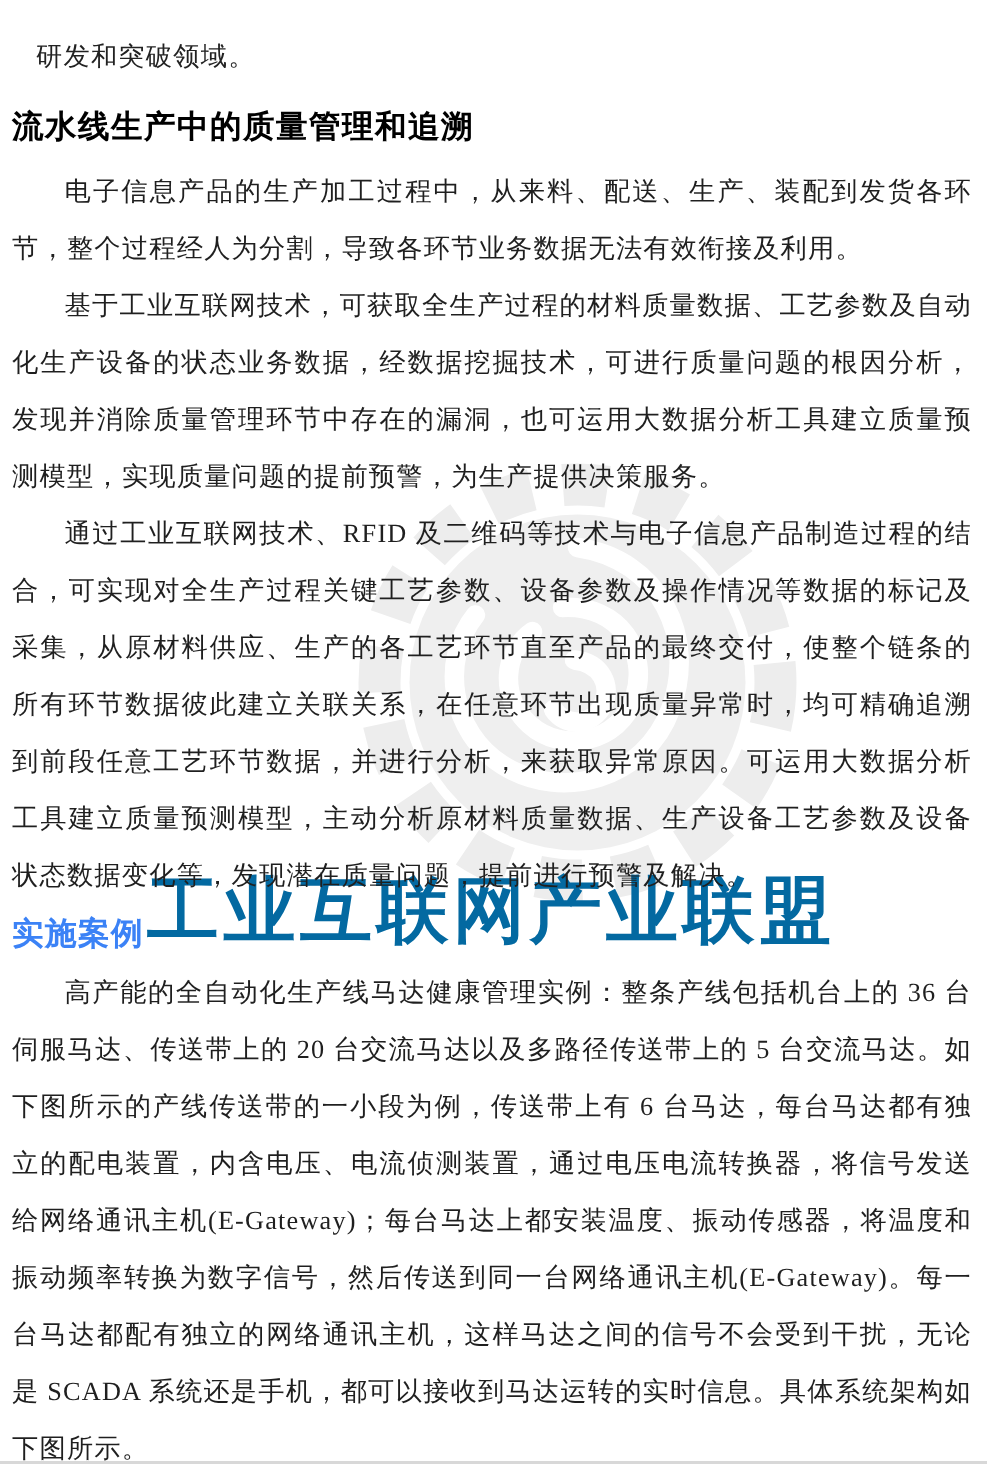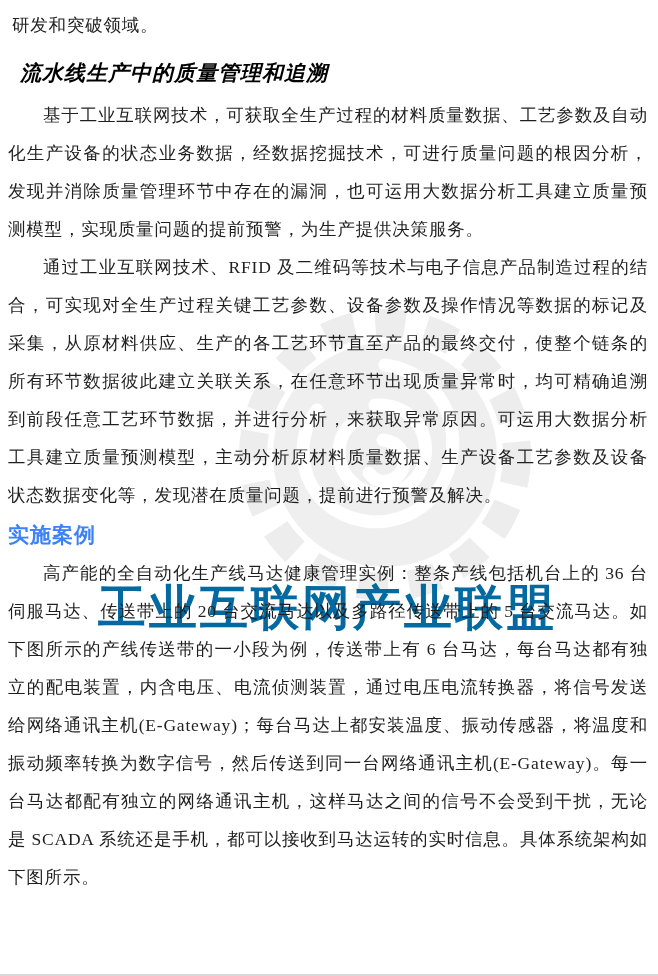--- a/index.html
+++ b/index.html
@@ -37,34 +37,33 @@
     color: #dadada;
     white-space: nowrap;
   }
   
   .content {
     position: relative;
     z-index: 1;
     padding: 6px 10px 0 8px;
   }
   .cont-line {
-    margin: 4px;
+    margin: 16px;
     font-size: 17.5px;
     line-height: 30px;
     letter-spacing: 0.8px;
   }
   h1.sec-head {
-    margin: 18px 0 8px 12px;
+    margin: 18px 0 8px 0;
     font-family: "Liberation Sans", "DejaVu Sans", sans-serif;
     font-size: 21px;
     line-height: 30px;
     font-weight: 700;
     letter-spacing: 1px;
     color: #000000;
-    font-style: italic;
   }
   h2.sec-head {
     margin: 4px 0 2px 0;
     font-family: "Liberation Sans", "DejaVu Sans", sans-serif;
     font-size: 21px;
     line-height: 34px;
     font-weight: 700;
     letter-spacing: 1px;
     color: #3b82f6;
   }
@@ -104,20 +103,21 @@
     </svg>
     <div class="wm-cn">工业互联网产业联盟</div>
   </div>
 
   <div class="content">
 
     <p class="cont-line">研发和突破领域。</p>
 
     <h1 class="sec-head">流水线生产中的质量管理和追溯</h1>
 
+    <p class="body-para">电子信息产品的生产加工过程中，从来料、配送、生产、装配到发货各环节，整个过程经人为分割，导致各环节业务数据无法有效衔接及利用。</p>
 
     <p class="body-para">基于工业互联网技术，可获取全生产过程的材料质量数据、工艺参数及自动化生产设备的状态业务数据，经数据挖掘技术，可进行质量问题的根因分析，发现并消除质量管理环节中存在的漏洞，也可运用大数据分析工具建立质量预测模型，实现质量问题的提前预警，为生产提供决策服务。</p>
 
     <p class="body-para">通过工业互联网技术、RFID 及二维码等技术与电子信息产品制造过程的结合，可实现对全生产过程关键工艺参数、设备参数及操作情况等数据的标记及采集，从原材料供应、生产的各工艺环节直至产品的最终交付，使整个链条的所有环节数据彼此建立关联关系，在任意环节出现质量异常时，均可精确追溯到前段任意工艺环节数据，并进行分析，来获取异常原因。可运用大数据分析工具建立质量预测模型，主动分析原材料质量数据、生产设备工艺参数及设备状态数据变化等，发现潜在质量问题，提前进行预警及解决。</p>
 
     <h2 class="sec-head">实施案例</h2>
 
     <p class="body-para">高产能的全自动化生产线马达健康管理实例：整条产线包括机台上的 36 台伺服马达、传送带上的 20 台交流马达以及多路径传送带上的 5 台交流马达。如下图所示的产线传送带的一小段为例，传送带上有 6 台马达，每台马达都有独立的配电装置，内含电压、电流侦测装置，通过电压电流转换器，将信号发送给网络通讯主机(E-Gateway)；每台马达上都安装温度、振动传感器，将温度和振动频率转换为数字信号，然后传送到同一台网络通讯主机(E-Gateway)。每一台马达都配有独立的网络通讯主机，这样马达之间的信号不会受到干扰，无论是 SCADA 系统还是手机，都可以接收到马达运转的实时信息。具体系统架构如下图所示。</p>
 
   </div>

